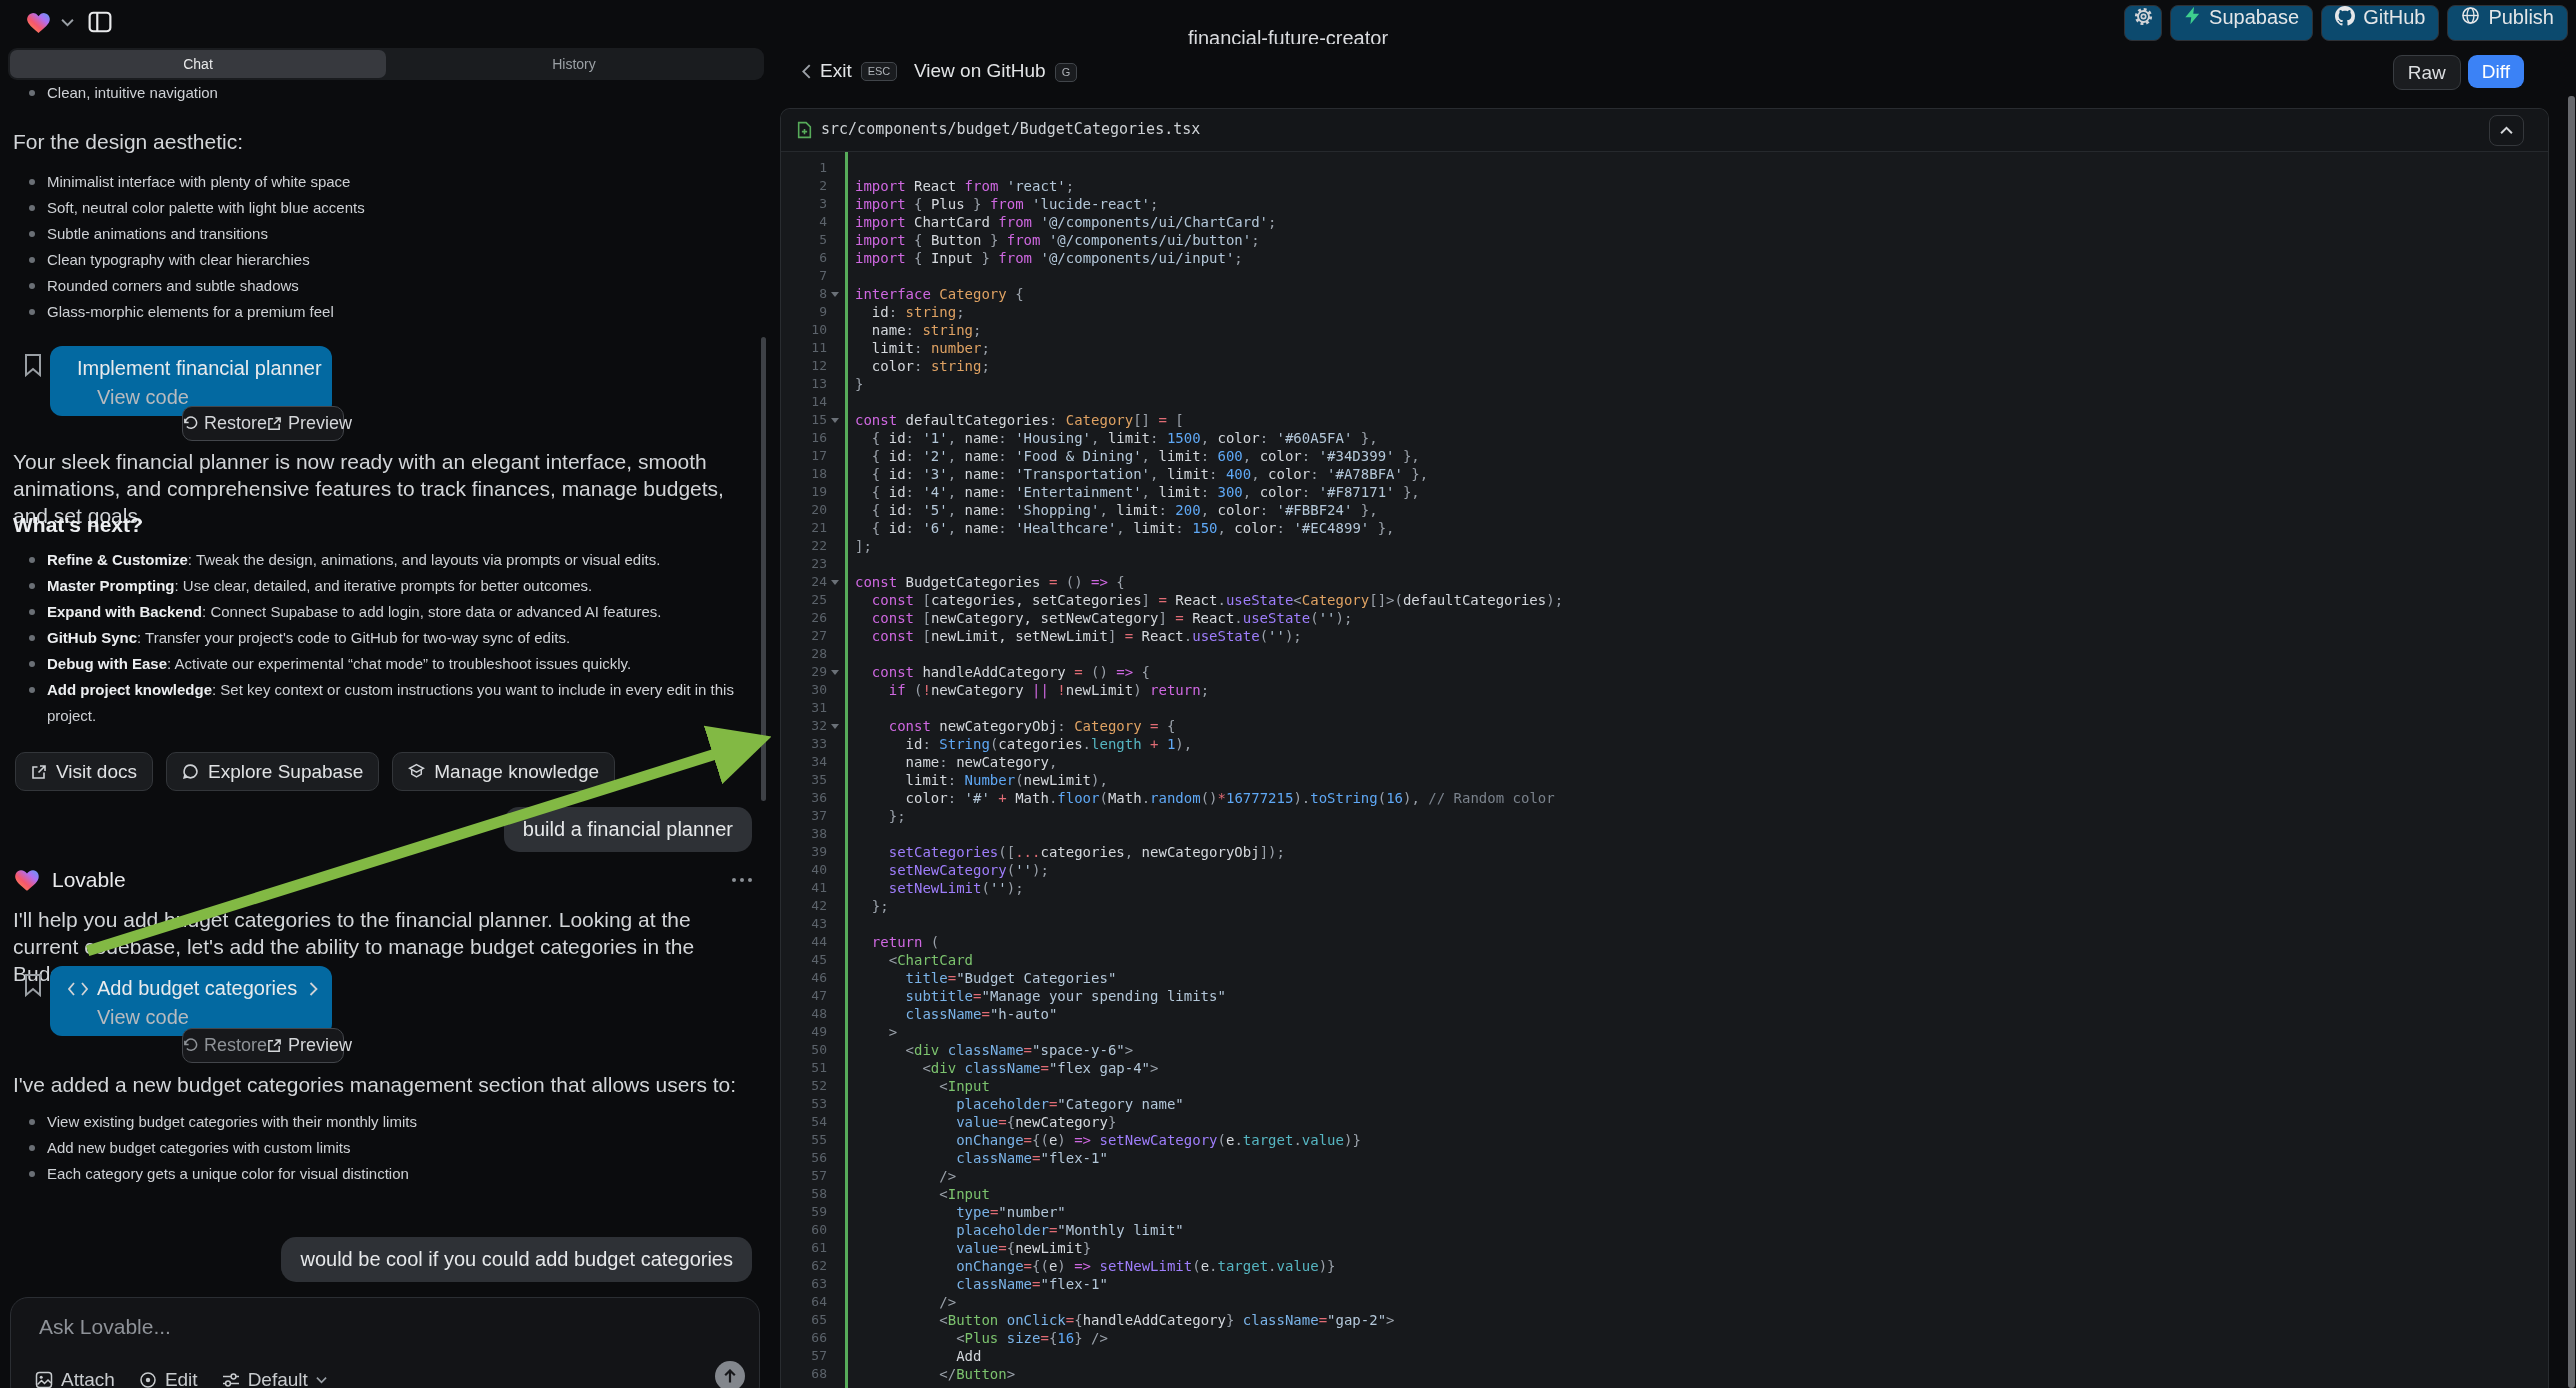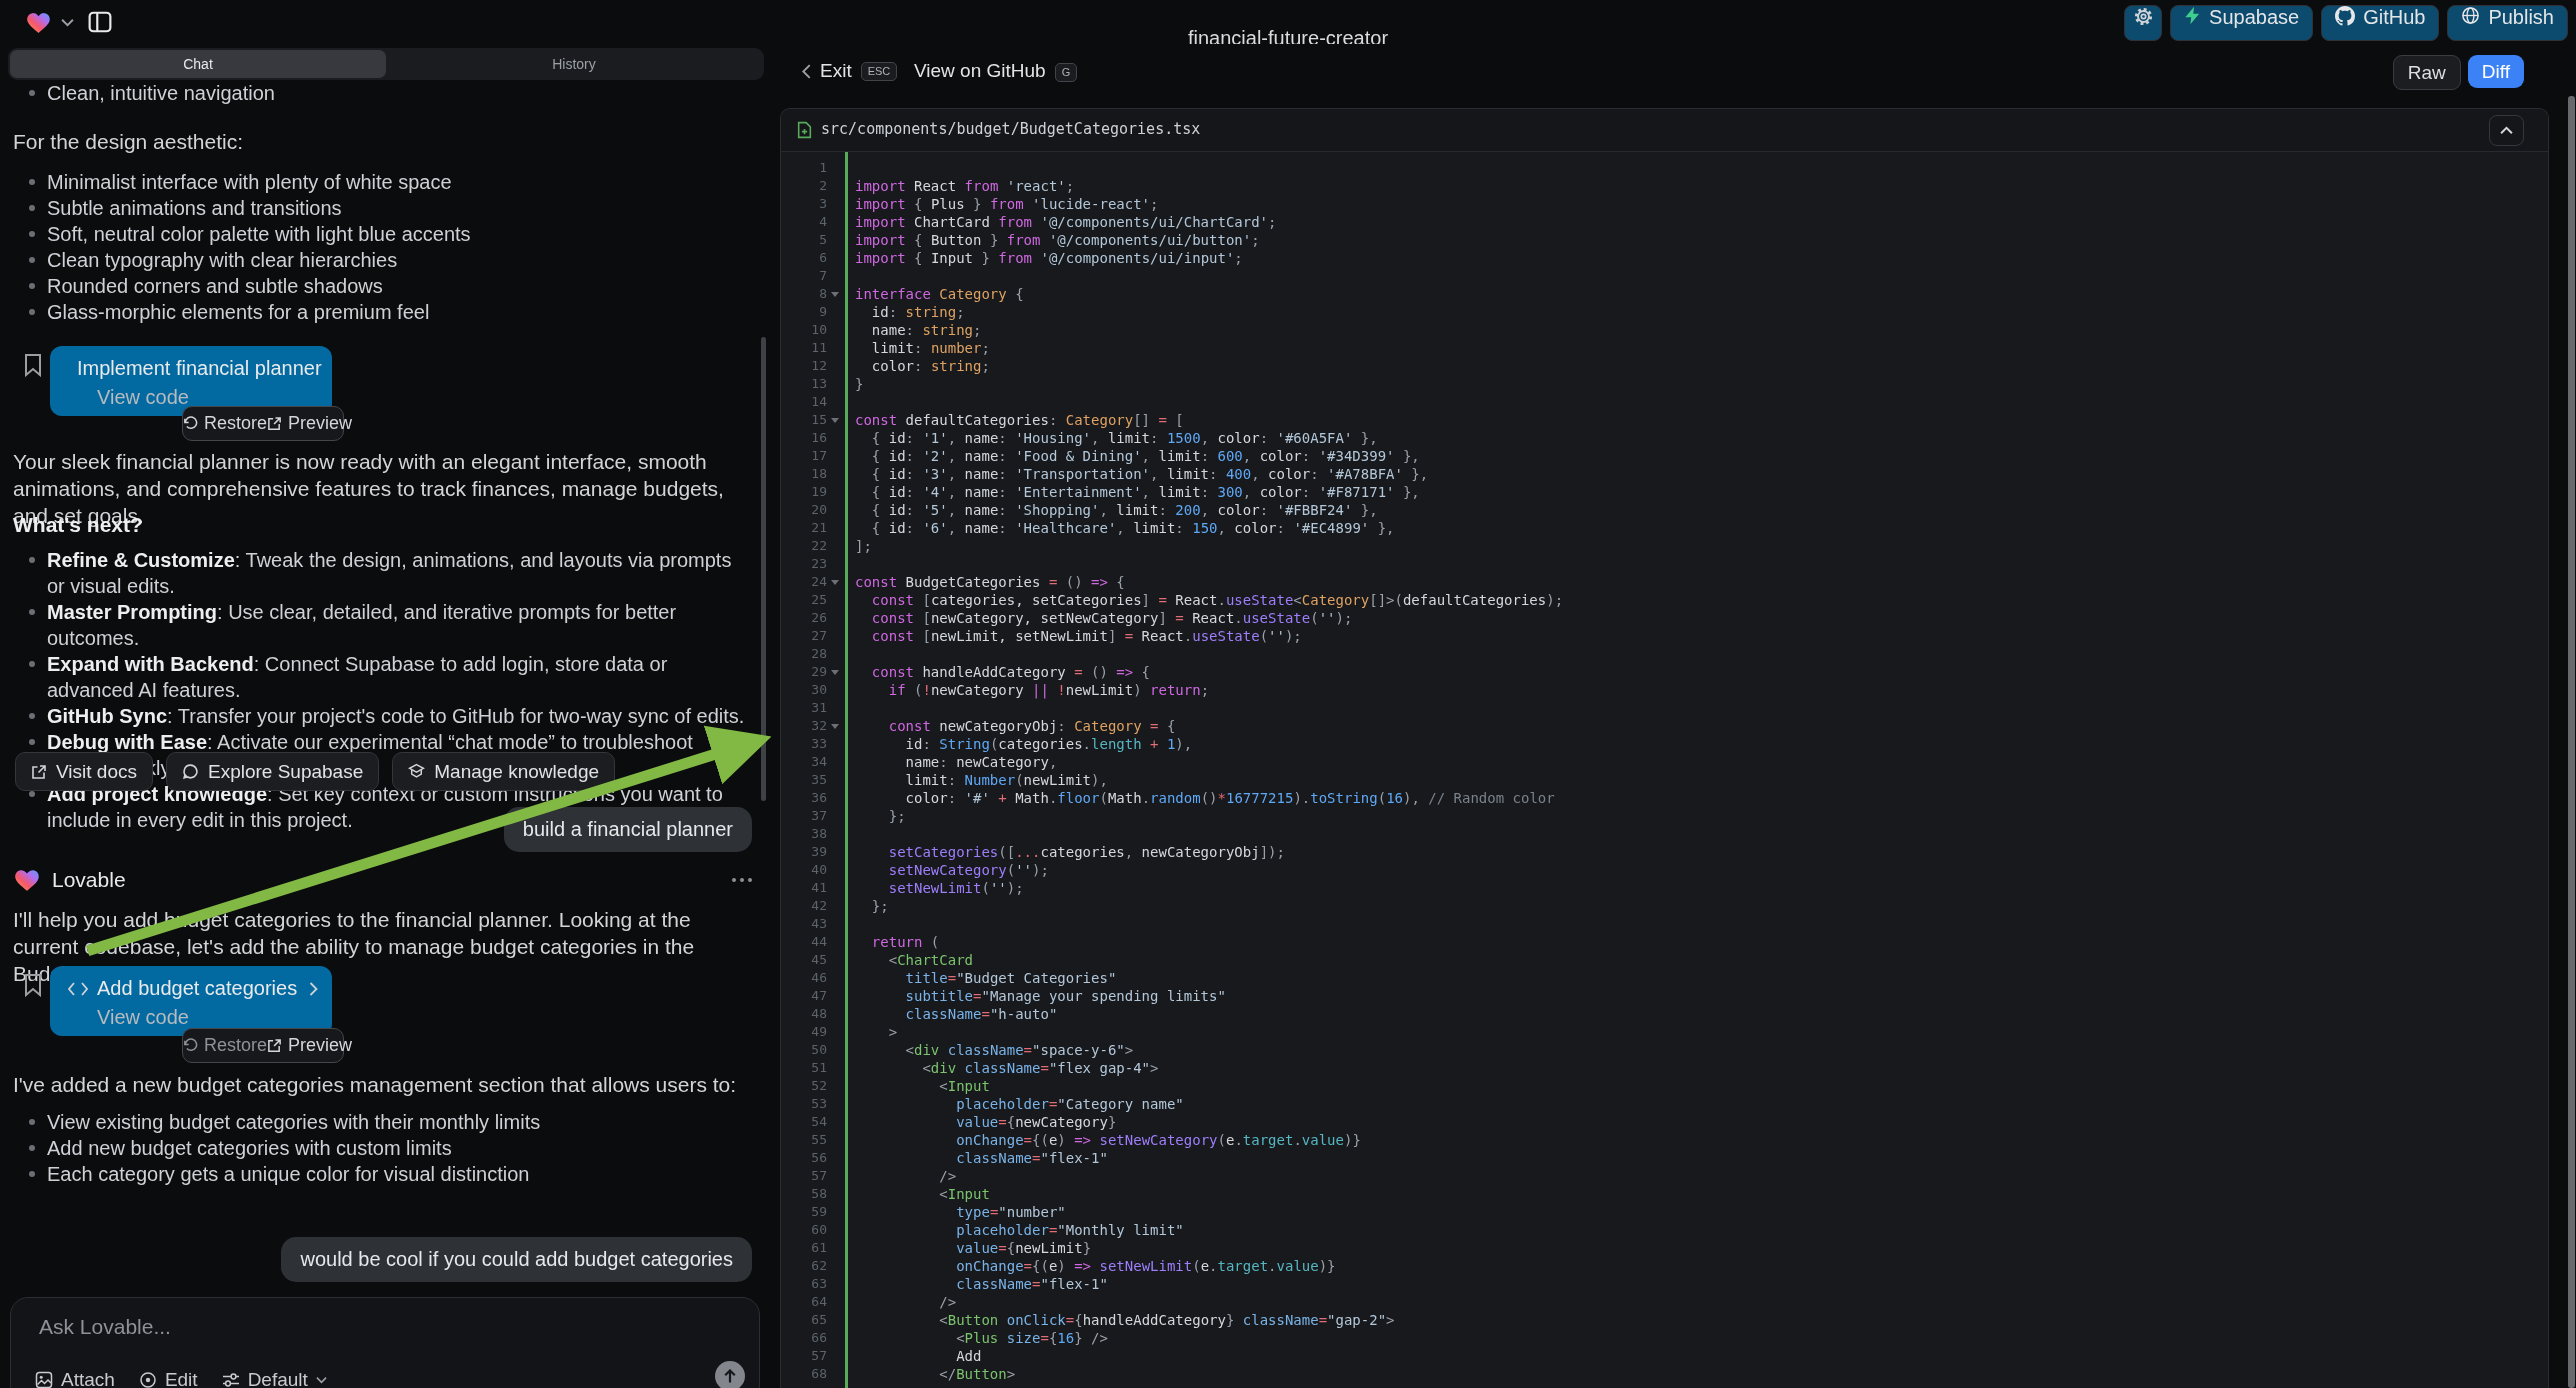--- a/index.html
+++ b/index.html
@@ -25,21 +25,21 @@
 
   
   .chat{position:absolute;left:0;top:44px;width:772px;height:1344px;background:#0b0c0e;}
   .tabs{position:absolute;left:8px;top:4px;width:756px;height:32px;background:#1a1c1f;border-radius:9px;display:flex;padding:2px;box-sizing:border-box;}
   .tab{flex:1;display:flex;align-items:center;justify-content:center;font-size:14px;color:#9ba0a5;border-radius:7px;cursor:pointer;}
   .tab.active{background:#37393e;color:#e8e9ea;}
 
   .para{position:absolute;left:13px;width:739px;font-size:21px;line-height:27px;color:#d2d5d8;}
   .heading{position:absolute;left:13px;font-size:21px;font-weight:bold;color:#eceef0;}
   ul.blist{position:absolute;left:13px;margin:0;padding:0;list-style:none;width:735px;}
-  ul.blist li{position:relative;padding-left:34px;font-size:20px;line-height:26px;color:#ced1d5;}
+  ul.blist li{position:relative;padding-left:34px;font-size:15px;line-height:26px;color:#ced1d5;}
   ul.blist li::before{content:"";position:absolute;left:16px;top:10px;width:6px;height:6px;border-radius:50%;background:#6a6f75;}
   ul.blist li b{color:#eceef0;}
 
   .vcard{position:absolute;left:50px;width:282px;height:70px;background:#0369a1;border-radius:12px;box-sizing:border-box;padding:11px 14px 0 18px;cursor:pointer;}
   .vcard-row{display:flex;align-items:center;gap:9px;}
   .vcard-title{font-size:20px;color:#e9eaec;flex:1;white-space:nowrap;}
   .vcard-sub{font-size:20px;color:#b7babe;margin:6px 0 0 29px;cursor:pointer;}
   .bookmark{position:absolute;left:22px;width:22px;height:24px;color:#9a9fa4;cursor:pointer;}
   .ctoolbar{position:absolute;left:182px;width:160px;height:33px;background:#17181b;border:1px solid #43464b;border-radius:10px;
     display:flex;align-items:center;justify-content:space-evenly;font-size:18px;color:#d4d6d9;z-index:5;}
@@ -176,22 +176,22 @@
   </div>
 
   <ul class="blist" style="top:36px;">
     <li>Clean, intuitive navigation</li>
   </ul>
 
   <div class="para" style="top:84px;">For the design aesthetic:</div>
 
   <ul class="blist" id="design-list" style="top:125px;">
       <li>Minimalist interface with plenty of white space</li>
+      <li>Soft, neutral color palette with light blue accents</li>
       <li>Subtle animations and transitions</li>
-      <li>Soft, neutral color palette with light blue accents</li>
       <li>Clean typography with clear hierarchies</li>
       <li>Rounded corners and subtle shadows</li>
       <li>Glass-morphic elements for a premium feel</li>
     </ul>
 
   <svg class="bookmark abs" style="top:309px;" viewBox="0 0 20 24">
     <path d="M3 2h14v20l-7-6-7 6z" fill="none" stroke="currentColor" stroke-width="2"></path>
   </svg>
   <div class="vcard" style="top:302px;">
     <div class="vcard-row">

